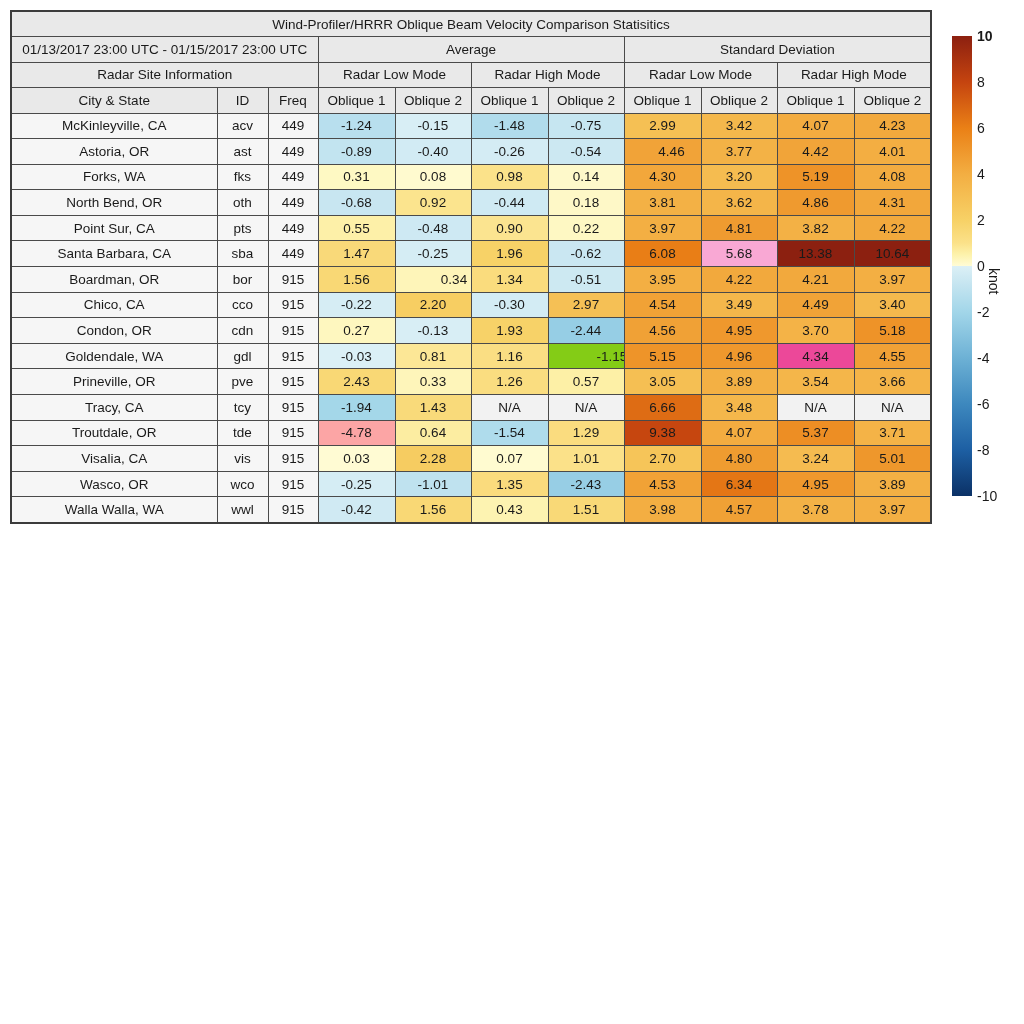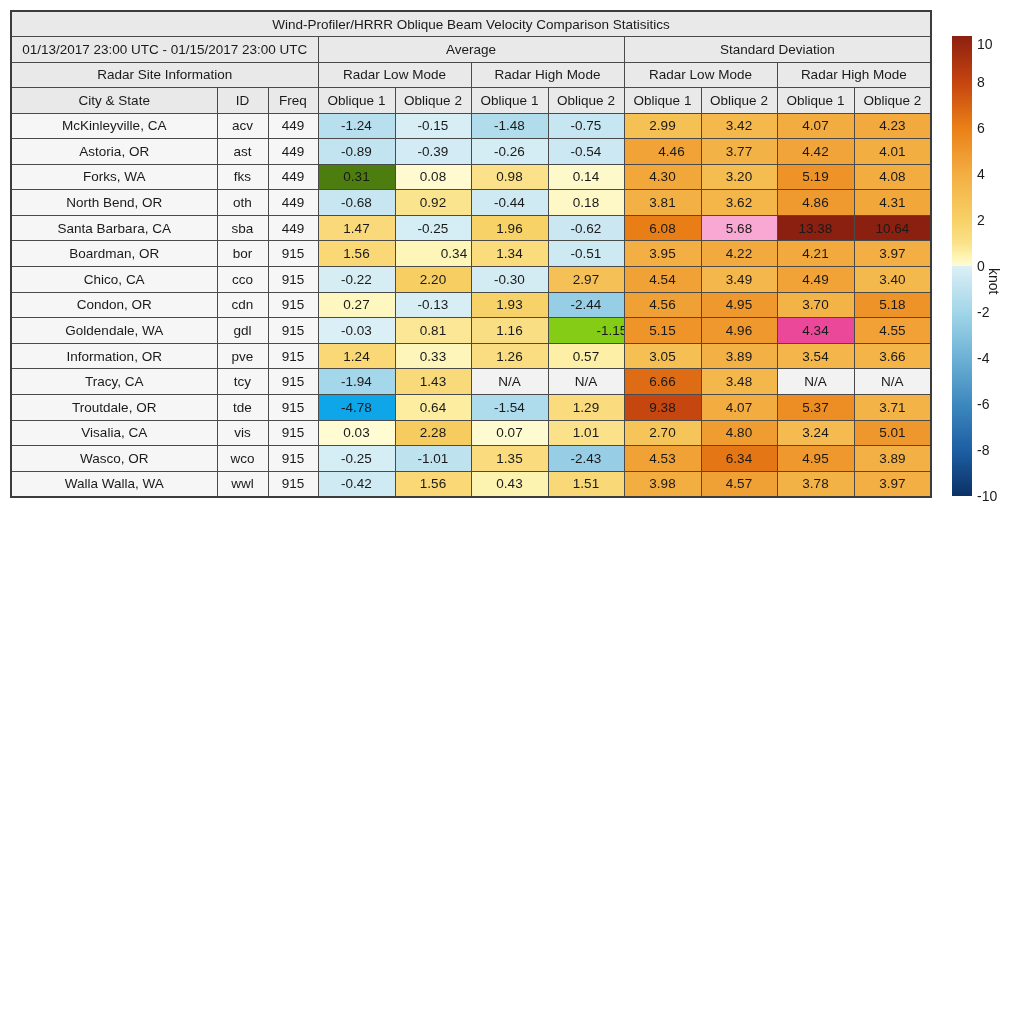--- a/index.html
+++ b/index.html
@@ -105,33 +105,33 @@
           <td style="background: rgb(245, 192, 84);">2.99</td>
           <td style="background: rgb(244, 184, 76);">3.42</td>
           <td style="background: rgb(243, 172, 64);">4.07</td>
           <td style="background: rgb(242, 169, 61);">4.23</td>
         </tr>
         <tr>
           <td class="site">Astoria, OR</td>
           <td class="site">ast</td>
           <td class="site">449</td>
           <td style="background: rgb(194, 228, 240);">-0.89</td>
-          <td style="background: rgb(210, 235, 244);">-0.39</td>
+          <td style="background: rgb(210, 235, 244);">-0.40</td>
           <td style="background: rgb(212, 236, 244);">-0.26</td>
           <td style="background: rgb(204, 232, 242);">-0.54</td>
           <td style="background: rgb(241, 163, 56); padding-left: 20px;">4.46</td>
           <td style="background: rgb(243, 178, 70);">3.77</td>
           <td style="background: rgb(241, 164, 57);">4.42</td>
           <td style="background: rgb(243, 174, 66);">4.01</td>
         </tr>
         <tr>
           <td class="site">Forks, WA</td>
           <td class="site">fks</td>
           <td class="site">449</td>
-          <td style="background: #4d7c0f;">0.31</td>
+          <td style="background: #fef9c3;">0.31</td>
           <td style="background: rgb(255, 250, 207);">0.08</td>
           <td style="background: rgb(251, 226, 138);">0.98</td>
           <td style="background: rgb(254, 249, 202);">0.14</td>
           <td style="background: rgb(242, 167, 59);">4.30</td>
           <td style="background: rgb(245, 188, 80);">3.20</td>
           <td style="background: rgb(238, 147, 40);">5.19</td>
           <td style="background: rgb(243, 172, 64);">4.08</td>
         </tr>
         <tr>
           <td class="site">North Bend, OR</td>
@@ -140,20 +140,33 @@
           <td style="background: rgb(200, 230, 241);">-0.68</td>
           <td style="background: rgb(251, 228, 142);">0.92</td>
           <td style="background: rgb(207, 234, 243);">-0.44</td>
           <td style="background: rgb(254, 248, 199);">0.18</td>
           <td style="background: rgb(243, 177, 69);">3.81</td>
           <td style="background: rgb(244, 181, 73);">3.62</td>
           <td style="background: rgb(239, 154, 47);">4.86</td>
           <td style="background: rgb(242, 167, 59);">4.31</td>
         </tr>
         <tr>
+          <td class="site">Point Sur, CA</td>
+          <td class="site">pts</td>
+          <td class="site">449</td>
+          <td style="background: rgb(253, 240, 168);">0.55</td>
+          <td style="background: rgb(206, 233, 243);">-0.48</td>
+          <td style="background: rgb(251, 228, 144);">0.90</td>
+          <td style="background: rgb(254, 248, 195);">0.22</td>
+          <td style="background: rgb(243, 175, 67);">3.97</td>
+          <td style="background: rgb(239, 155, 48);">4.81</td>
+          <td style="background: rgb(243, 177, 69);">3.82</td>
+          <td style="background: rgb(242, 169, 61);">4.22</td>
+        </tr>
+        <tr>
           <td class="site">Santa Barbara, CA</td>
           <td class="site">sba</td>
           <td class="site">449</td>
           <td style="background: rgb(249, 217, 121);">1.47</td>
           <td style="background: rgb(213, 237, 244);">-0.25</td>
           <td style="background: rgb(247, 210, 103);">1.96</td>
           <td style="background: rgb(202, 231, 242); margin-left: 39px;">-0.62</td>
           <td style="background: rgb(233, 126, 22);">6.08</td>
           <td style="background: #f9a8d4;">5.68</td>
           <td style="background: rgb(140, 32, 16);">13.38</td>
@@ -205,24 +218,24 @@
           <td style="background: rgb(219, 240, 246);">-0.03</td>
           <td style="background: rgb(252, 231, 150);">0.81</td>
           <td style="background: rgb(250, 222, 131);">1.16</td>
           <td style="background: #84cc16; padding-left: 48px;">-1.15</td>
           <td style="background: rgb(238, 148, 41);">5.15</td>
           <td style="background: rgb(239, 152, 45);">4.96</td>
           <td style="background: #ec4899;">4.34</td>
           <td style="background: rgb(241, 161, 54);">4.55</td>
         </tr>
         <tr>
-          <td class="site">Information, OR</td>
+          <td class="site">Prineville, OR</td>
           <td class="site">pve</td>
           <td class="site">915</td>
-          <td style="background: rgb(249, 216, 117);">1.24</td>
+          <td style="background: rgb(249, 216, 117);">2.43</td>
           <td style="background: rgb(254, 245, 186);">0.33</td>
           <td style="background: rgb(250, 221, 128);">1.26</td>
           <td style="background: rgb(253, 240, 166);">0.57</td>
           <td style="background: rgb(245, 191, 83);">3.05</td>
           <td style="background: rgb(243, 176, 68);">3.89</td>
           <td style="background: rgb(244, 182, 74);">3.54</td>
           <td style="background: rgb(244, 180, 72);">3.66</td>
         </tr>
         <tr>
           <td class="site">Tracy, CA</td>
@@ -234,21 +247,21 @@
           <td class="na">N/A</td>
           <td style="background: rgb(222, 108, 20);">6.66</td>
           <td style="background: rgb(244, 183, 75);">3.48</td>
           <td class="na">N/A</td>
           <td class="na">N/A</td>
         </tr>
         <tr>
           <td class="site">Troutdale, OR</td>
           <td class="site">tde</td>
           <td class="site">915</td>
-          <td style="background: #0ea5e9; margin-top: 40px;">-4.78</td>
+          <td style="background: #fca5a5; margin-top: 40px;">-4.78</td>
           <td style="background: rgb(252, 237, 161);">0.64</td>
           <td style="background: rgb(175, 220, 236);">-1.54</td>
           <td style="background: rgb(250, 220, 127);">1.29</td>
           <td style="background: rgb(198, 70, 15);">9.38</td>
           <td style="background: rgb(243, 172, 64);">4.07</td>
           <td style="background: rgb(237, 142, 36);">5.37</td>
           <td style="background: rgb(244, 179, 71);">3.71</td>
         </tr>
         <tr>
           <td class="site">Visalia, CA</td>
@@ -287,21 +300,21 @@
           <td style="background: rgb(243, 174, 66);">3.98</td>
           <td style="background: rgb(240, 161, 53);">4.57</td>
           <td style="background: rgb(243, 178, 70);">3.78</td>
           <td style="background: rgb(243, 175, 67);">3.97</td>
         </tr>
       </tbody>
   </table>
 
   <div class="cb-bar" style="background: linear-gradient(rgb(140, 32, 16) 0%, rgb(197, 68, 15) 10%, rgb(234, 128, 22) 20%, rgb(243, 174, 66) 30%, rgb(247, 209, 102) 40%, rgb(251, 225, 137) 45%, rgb(253, 242, 171) 47.5%, rgb(255, 252, 214) 50%, rgb(220, 240, 246) 50%, rgb(191, 226, 239) 55%, rgb(162, 214, 233) 60%, rgb(109, 177, 213) 70%, rgb(61, 136, 190) 80%, rgb(29, 95, 163) 90%, rgb(11, 49, 102) 100%);"></div>
   <div id="cb-ticks">
-      <div class="cb-tick" style="top: 36px;">10</div>
+      <div class="cb-tick" style="top: 28px; font-weight: bold;">10</div>
       <div class="cb-tick" style="top: 74px;">8</div>
       <div class="cb-tick" style="top: 120px;">6</div>
       <div class="cb-tick" style="top: 166px;">4</div>
       <div class="cb-tick" style="top: 212px;">2</div>
       <div class="cb-tick" style="top: 258px;">0</div>
       <div class="cb-tick" style="top: 304px;">-2</div>
       <div class="cb-tick" style="top: 350px;">-4</div>
       <div class="cb-tick" style="top: 396px;">-6</div>
       <div class="cb-tick" style="top: 442px;">-8</div>
       <div class="cb-tick" style="top: 488px;">-10</div>

